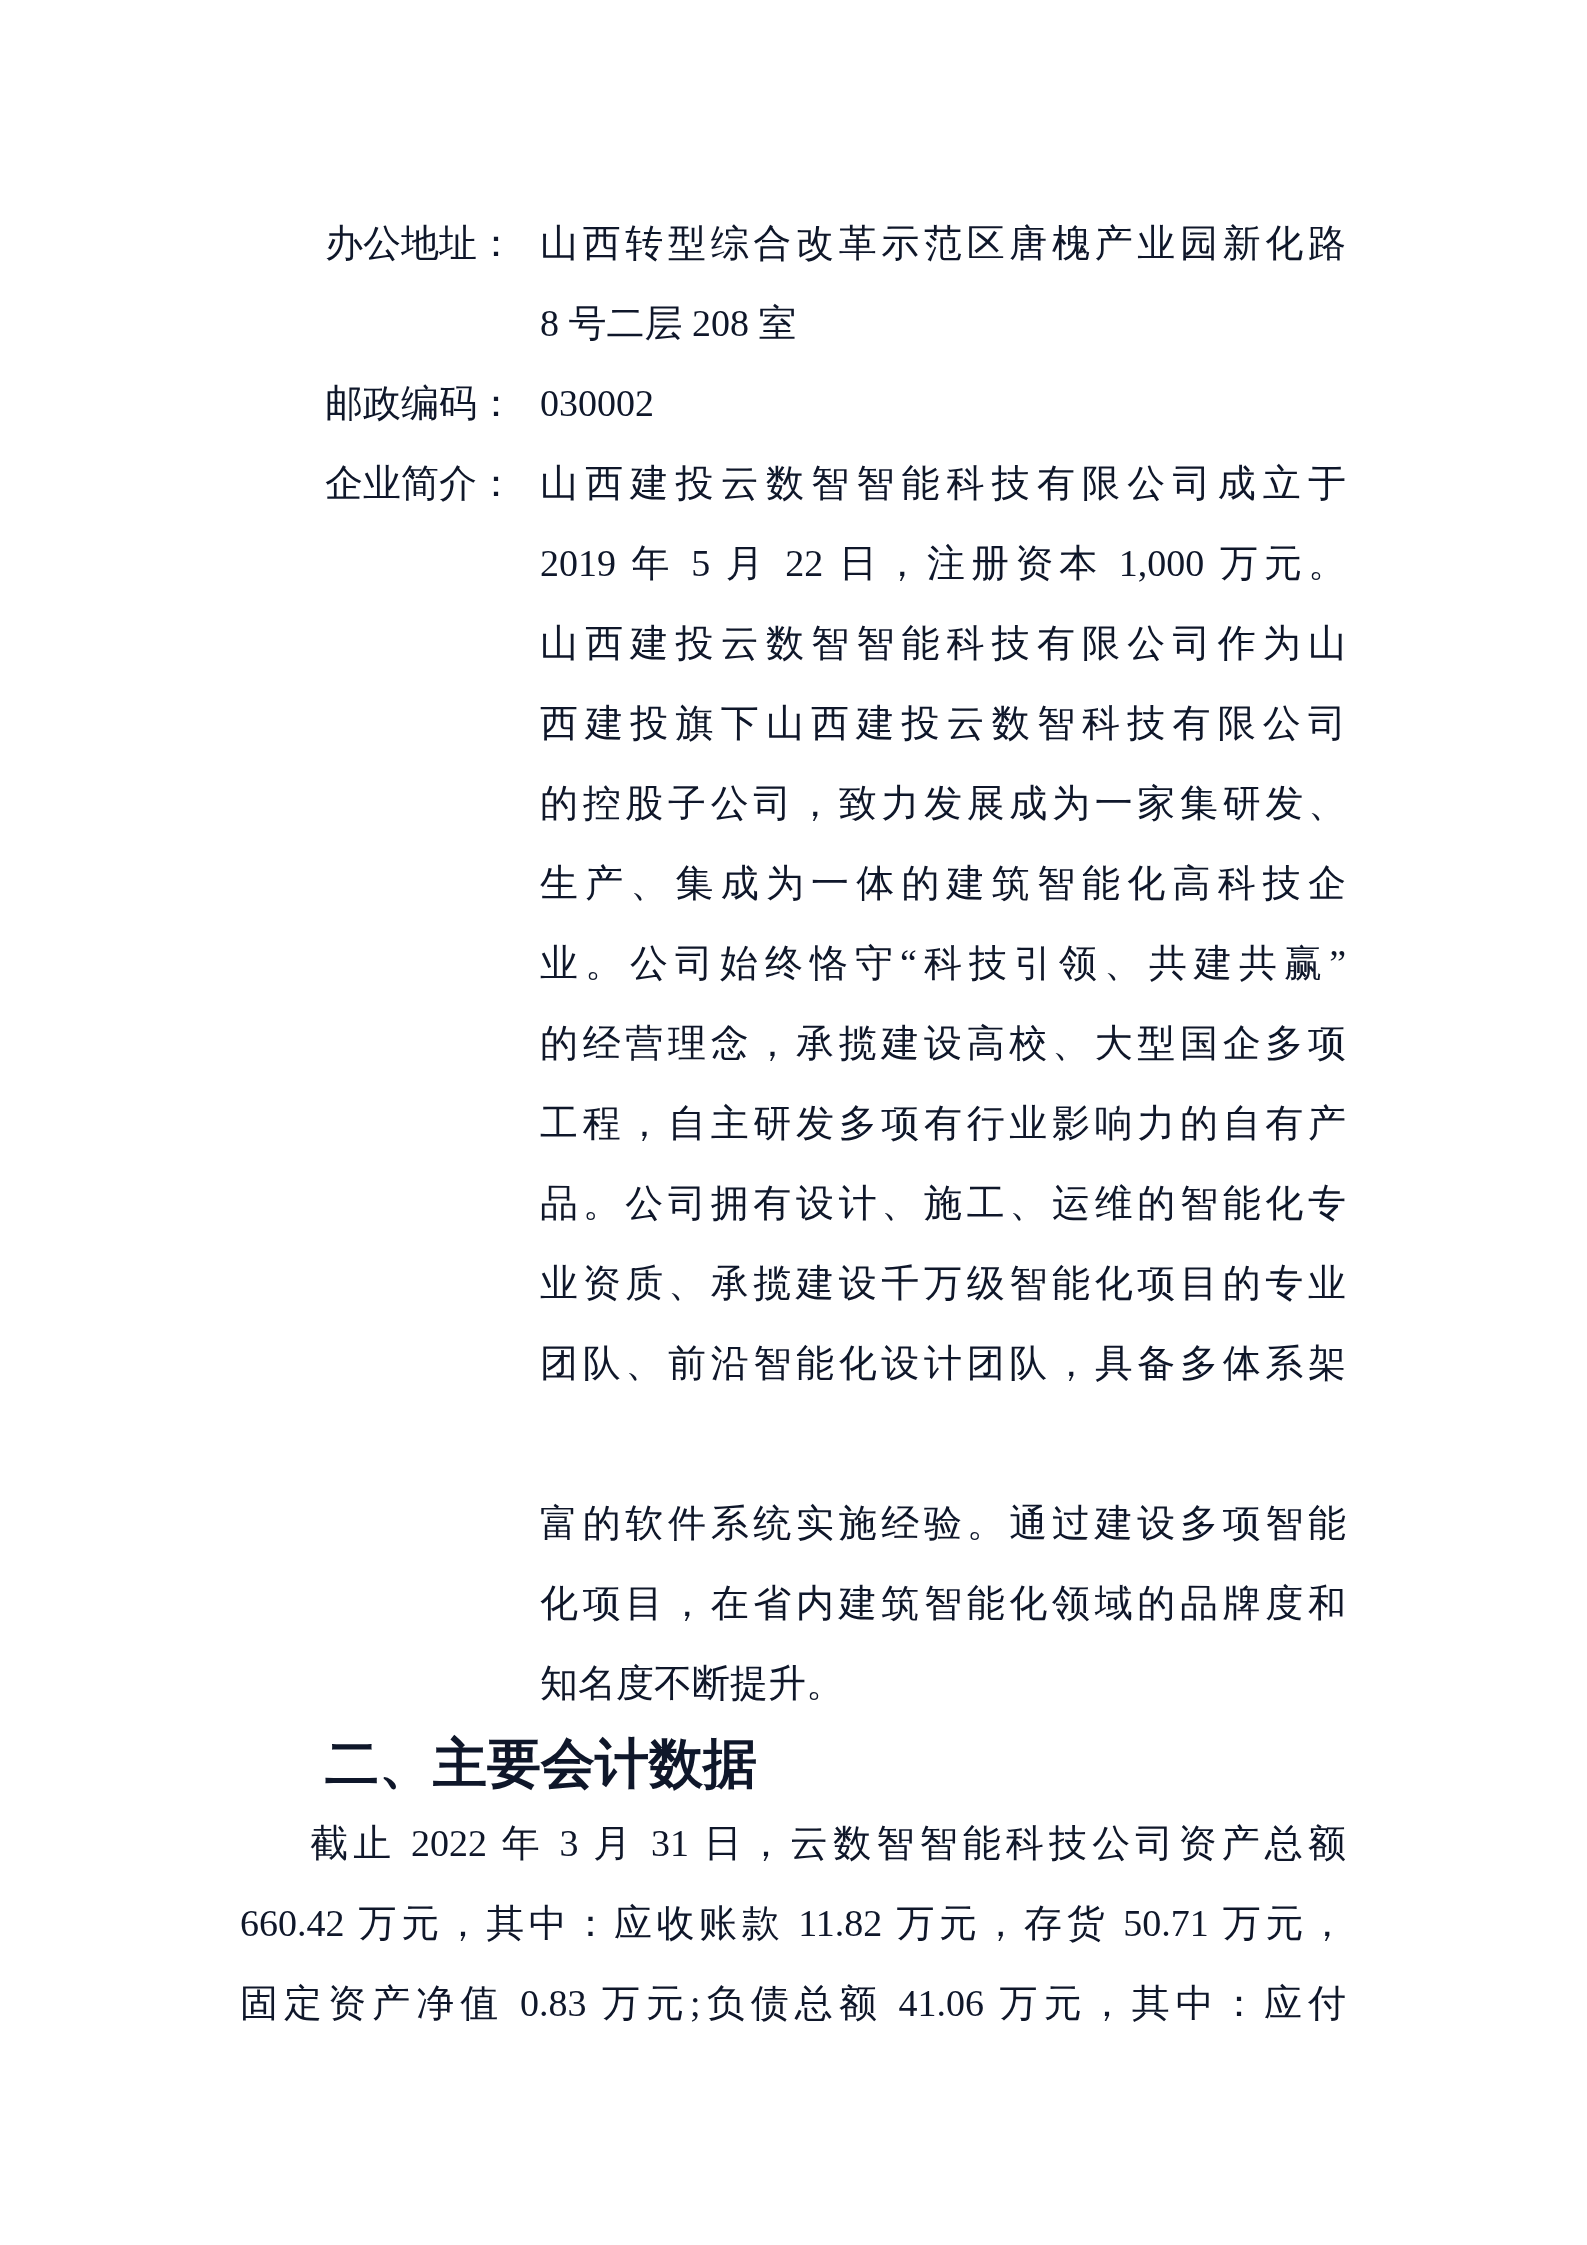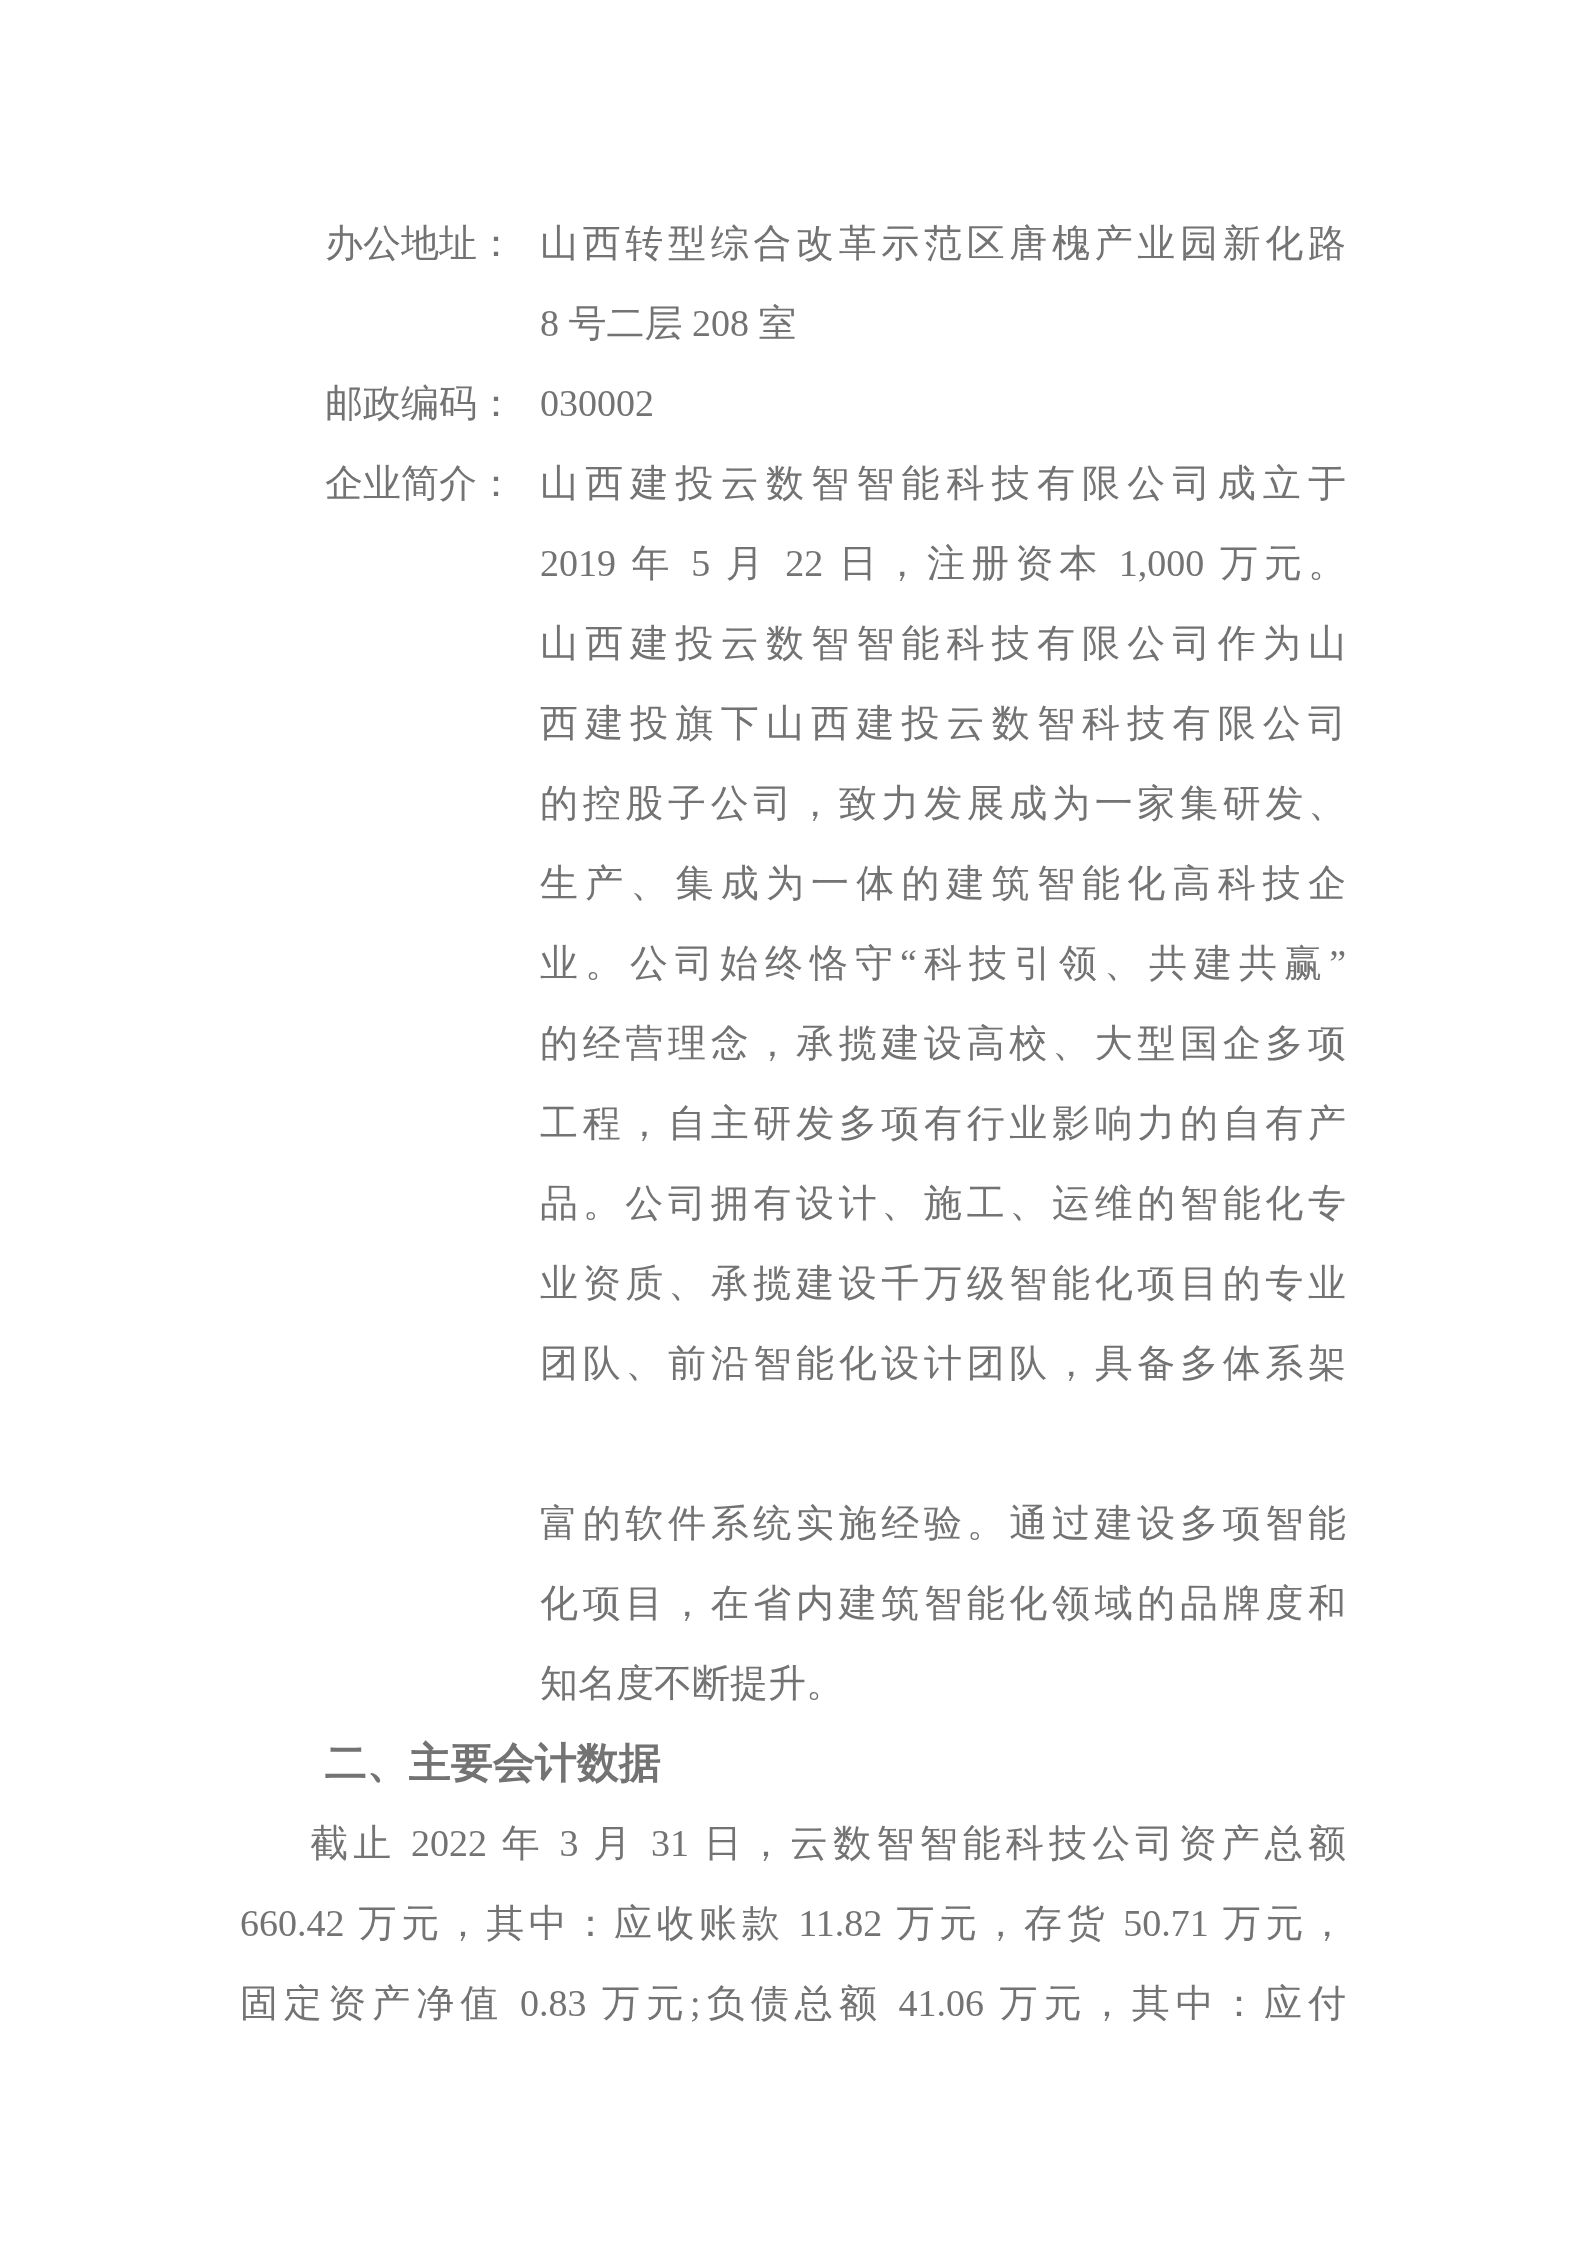--- a/index.html
+++ b/index.html
@@ -7,21 +7,21 @@
     padding: 0;
     background: #ffffff;
   }
   .page {
     position: relative;
     width: 1381px;
     height: 2245px;
     background: #ffffff;
     overflow: hidden;
     font-family: "Liberation Serif", "DejaVu Serif", serif;
-    color: #737373;
+    color: #0f172a;
   }
   .line {
     position: absolute;
     height: 80px;
     line-height: 80px;
     font-size: 38px;
     white-space: nowrap;
   }
   
   .lbl {
@@ -53,21 +53,21 @@
     left: 310px;
     width: 1036px;
     white-space: normal;
     text-align: justify;
     text-align-last: justify;
   }
   .heading {
     left: 325px;
     font-family: "Liberation Sans", "DejaVu Sans", sans-serif;
     font-weight: 700;
-    font-size: 42px;
+    font-size: 54px;
   }
 </style>
 </head>
 <body>
 
 <div class="page">
 
   <div class="line lbl" style="top:203px">办公地址：</div>
   <div class="line cnt" style="top:203px">山西转型综合改革示范区唐槐产业园新化路</div>
   <div class="line cnt-left" style="top:283px">8 号二层 208 室</div>

